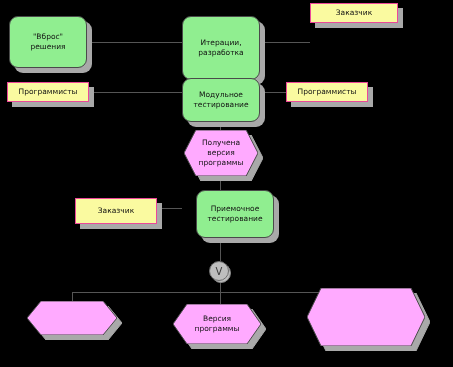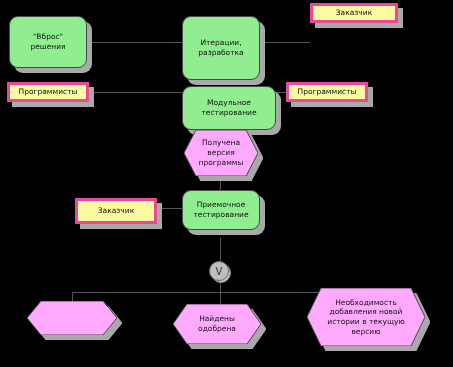--- a/index.html
+++ b/index.html
@@ -21,21 +21,21 @@
     border-radius:9px;
     box-shadow:5px 5px 0 0 #a9a9a9;
     display:flex; align-items:center; justify-content:center;
     text-align:center;
   }
   .func .lbl { font-size:7.5px; color:#111; line-height:1.35; padding:0 4px; }
 
   
   .org {
     background:#FAFAA0;
-    border:3px solid #ec4899;
+    border:1px solid #ec4899;
     box-shadow:5px 5px 0 0 #a9a9a9;
     display:flex; align-items:center; justify-content:center;
     text-align:center;
   }
   .org .lbl { font-size:7.5px; color:#111; line-height:1.3; }
 
   
   .evt { display:flex; align-items:center; justify-content:flex-end; }
   .evt .hexshadow, .evt .hexmain {
     position:absolute; left:0; top:0; width:100%; height:100%;
@@ -77,39 +77,39 @@
     </div>
     <div class="node func" style="left: 182px; top: 16px; width: 78px; height: 64px;">
       <span class="lbl">Итерации,<br>разработка</span>
     </div>
     <div class="node org" style="left: 310px; top: 3px; width: 88px; height: 20px;">
       <span class="lbl">Заказчик</span>
     </div>
     <div class="node org" style="left: 7px; top: 82px; width: 82px; height: 20px;">
       <span class="lbl">Программисты</span>
     </div>
-    <div class="node func" style="left: 182px; top: 78px; width: 94px; height: 44px; margin-top: 8px;">
+    <div class="node func" style="left: 182px; top: 78px; width: 78px; height: 44px;">
       <span class="lbl">Модульное<br>тестирование</span>
     </div>
     <div class="node org" style="left: 286px; top: 82px; width: 82px; height: 20px;">
       <span class="lbl">Программисты</span>
     </div>
     <div class="node evt" style="left: 184px; top: 130px; width: 74px; height: 46px;">
       <div class="hexshadow"><svg width="74" height="46" viewBox="0 0 74 46">
     <polygon points="11.84,0 62.16,0 74,23 62.16,46 11.84,46 0,23" fill="#A9A9A9" stroke="#A9A9A9" stroke-width="1"></polygon>
         </svg></div>
       <div class="hexmain"><svg width="74" height="46" viewBox="0 0 74 46">
     <polygon points="11.84,0 62.16,0 74,23 62.16,46 11.84,46 0,23" fill="#FFAAFF" stroke="#4A4A4A" stroke-width="1"></polygon>
         </svg></div>
       <div class="lbl">Получена<br>версия<br>программы</div>
     </div>
     <div class="node org" style="left: 75px; top: 198px; width: 82px; height: 26px;">
       <span class="lbl">Заказчик</span>
     </div>
-    <div class="node func" style="left: 182px; top: 190px; width: 78px; height: 40px;">
+    <div class="node func" style="left: 196px; top: 190px; width: 78px; height: 48px;">
       <span class="lbl">Приемочное<br>тестирование</span>
     </div>
     <div class="node gw" style="left: 209px; top: 261px; width: 22px; height: 22px;">
       <svg width="22" height="22" viewBox="0 0 22 22">
         <circle cx="12" cy="12" r="9.5" fill="#BEBEBE" stroke="#8a8a8a"></circle>
         <circle cx="10" cy="10" r="9.5" fill="#BEBEBE" stroke="#6f6f6f"></circle>
         <text x="10" y="14" font-family="DejaVu Sans, sans-serif" font-size="10" text-anchor="middle" fill="#3a3a3a">V</text>
       </svg>
     </div>
     <div class="node evt" style="left: 27px; top: 301px; width: 90px; height: 34px;">
@@ -120,24 +120,23 @@
     <polygon points="14,0 76,0 90,17 76,34 14,34 0,17" fill="#FFAAFF" stroke="#4A4A4A" stroke-width="1"></polygon>
         </svg></div>
     </div>
     <div class="node evt" style="left: 173px; top: 304px; width: 88px; height: 40px;">
       <div class="hexshadow"><svg width="88" height="40" viewBox="0 0 88 40">
     <polygon points="14,0 74,0 88,20 74,40 14,40 0,20" fill="#A9A9A9" stroke="#A9A9A9" stroke-width="1"></polygon>
         </svg></div>
       <div class="hexmain"><svg width="88" height="40" viewBox="0 0 88 40">
     <polygon points="14,0 74,0 88,20 74,40 14,40 0,20" fill="#FFAAFF" stroke="#4A4A4A" stroke-width="1"></polygon>
         </svg></div>
-      <div class="lbl">Найдены одобрена</div>
+      <div class="lbl">Версия программы</div>
     </div>
     <div class="node evt" style="left: 307px; top: 288px; width: 118px; height: 58px;">
       <div class="hexshadow"><svg width="118" height="58" viewBox="0 0 118 58">
     <polygon points="14,0 104,0 118,29 104,58 14,58 0,29" fill="#A9A9A9" stroke="#A9A9A9" stroke-width="1"></polygon>
         </svg></div>
       <div class="hexmain"><svg width="118" height="58" viewBox="0 0 118 58">
     <polygon points="14,0 104,0 118,29 104,58 14,58 0,29" fill="#FFAAFF" stroke="#4A4A4A" stroke-width="1"></polygon>
         </svg></div>
-      <div class="lbl">Необходимость<br>добавления новой<br>истории в текущую<br>версию</div>
     </div>
   </div>
 
 </body></html>

